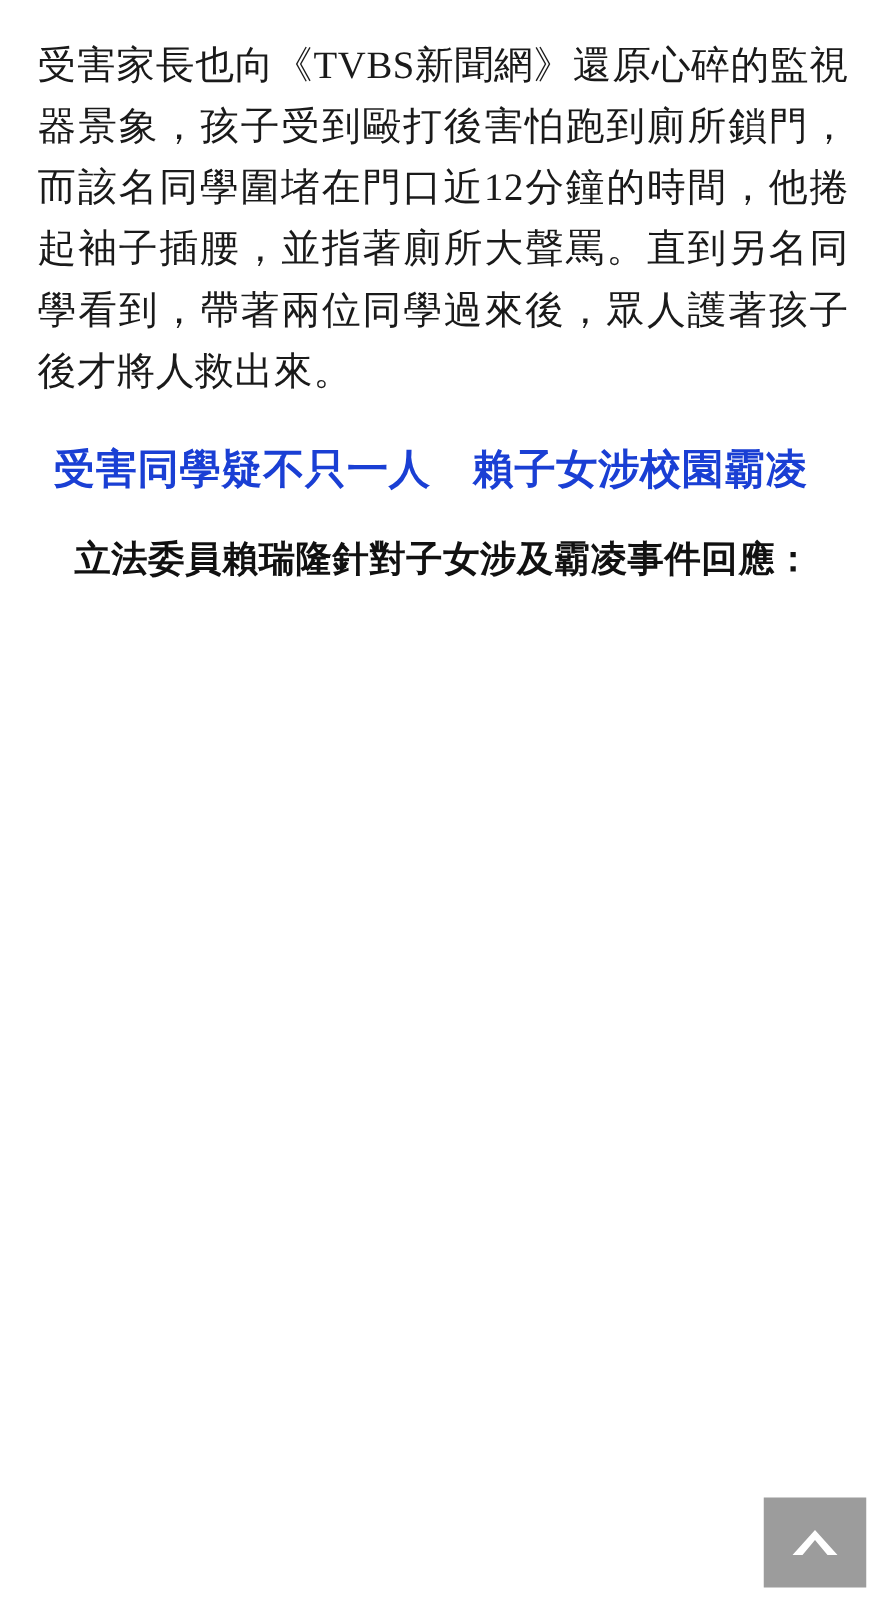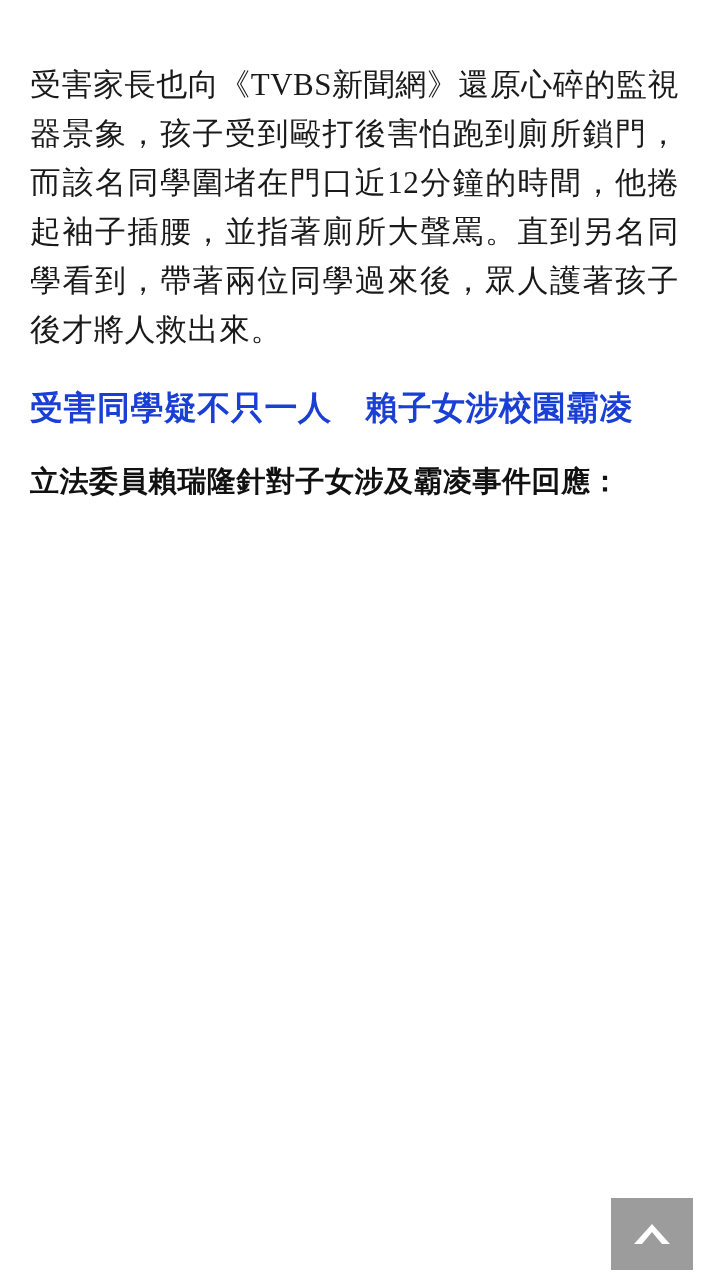--- a/index.html
+++ b/index.html
@@ -8,56 +8,57 @@
   }
   body {
     width: 709px;
     height: 1280px;
     background: #ffffff;
     font-family: "Liberation Serif", "DejaVu Serif", serif;
     overflow: hidden;
     position: relative;
   }
   .article {
-    padding: 61px 30px 0 30px;
+    padding: 28px 30px 0 30px;
     box-sizing: border-box;
   }
   .para {
     font-size: 31px;
     line-height: 1.58;
     color: #1a1a1a;
     letter-spacing: 0.5px;
     margin: 0 0 30px 0;
     text-align: justify;
     font-family: "Liberation Serif", "DejaVu Serif", serif;
   }
   .para-tight {
     margin-bottom: 26px;
   }
   .subhead {
     font-size: 33px;
     line-height: 1.38;
     color: #1a3fd4;
     font-weight: bold;
-    margin: 0 0 26px 0;
+    margin: 0 0 26px 13px;
     letter-spacing: 0.5px;
     font-family: "Liberation Sans", sans-serif;
   }
   .subhead.second {
     margin-top: 6px;
     margin-bottom: 28px;
   }
   .blackhead {
     font-size: 29px;
     line-height: 1.5;
     color: #111111;
     font-weight: bold;
     margin: 30px 0 0 0;
     letter-spacing: 0.5px;
     font-family: "Liberation Sans", sans-serif;
+    text-align: center;
   }
   .scroll-top {
     position: absolute;
     right: 16px;
     bottom: 10px;
     width: 82px;
     height: 72px;
     background: #9c9c9c;
     border: none;
     display: flex;

